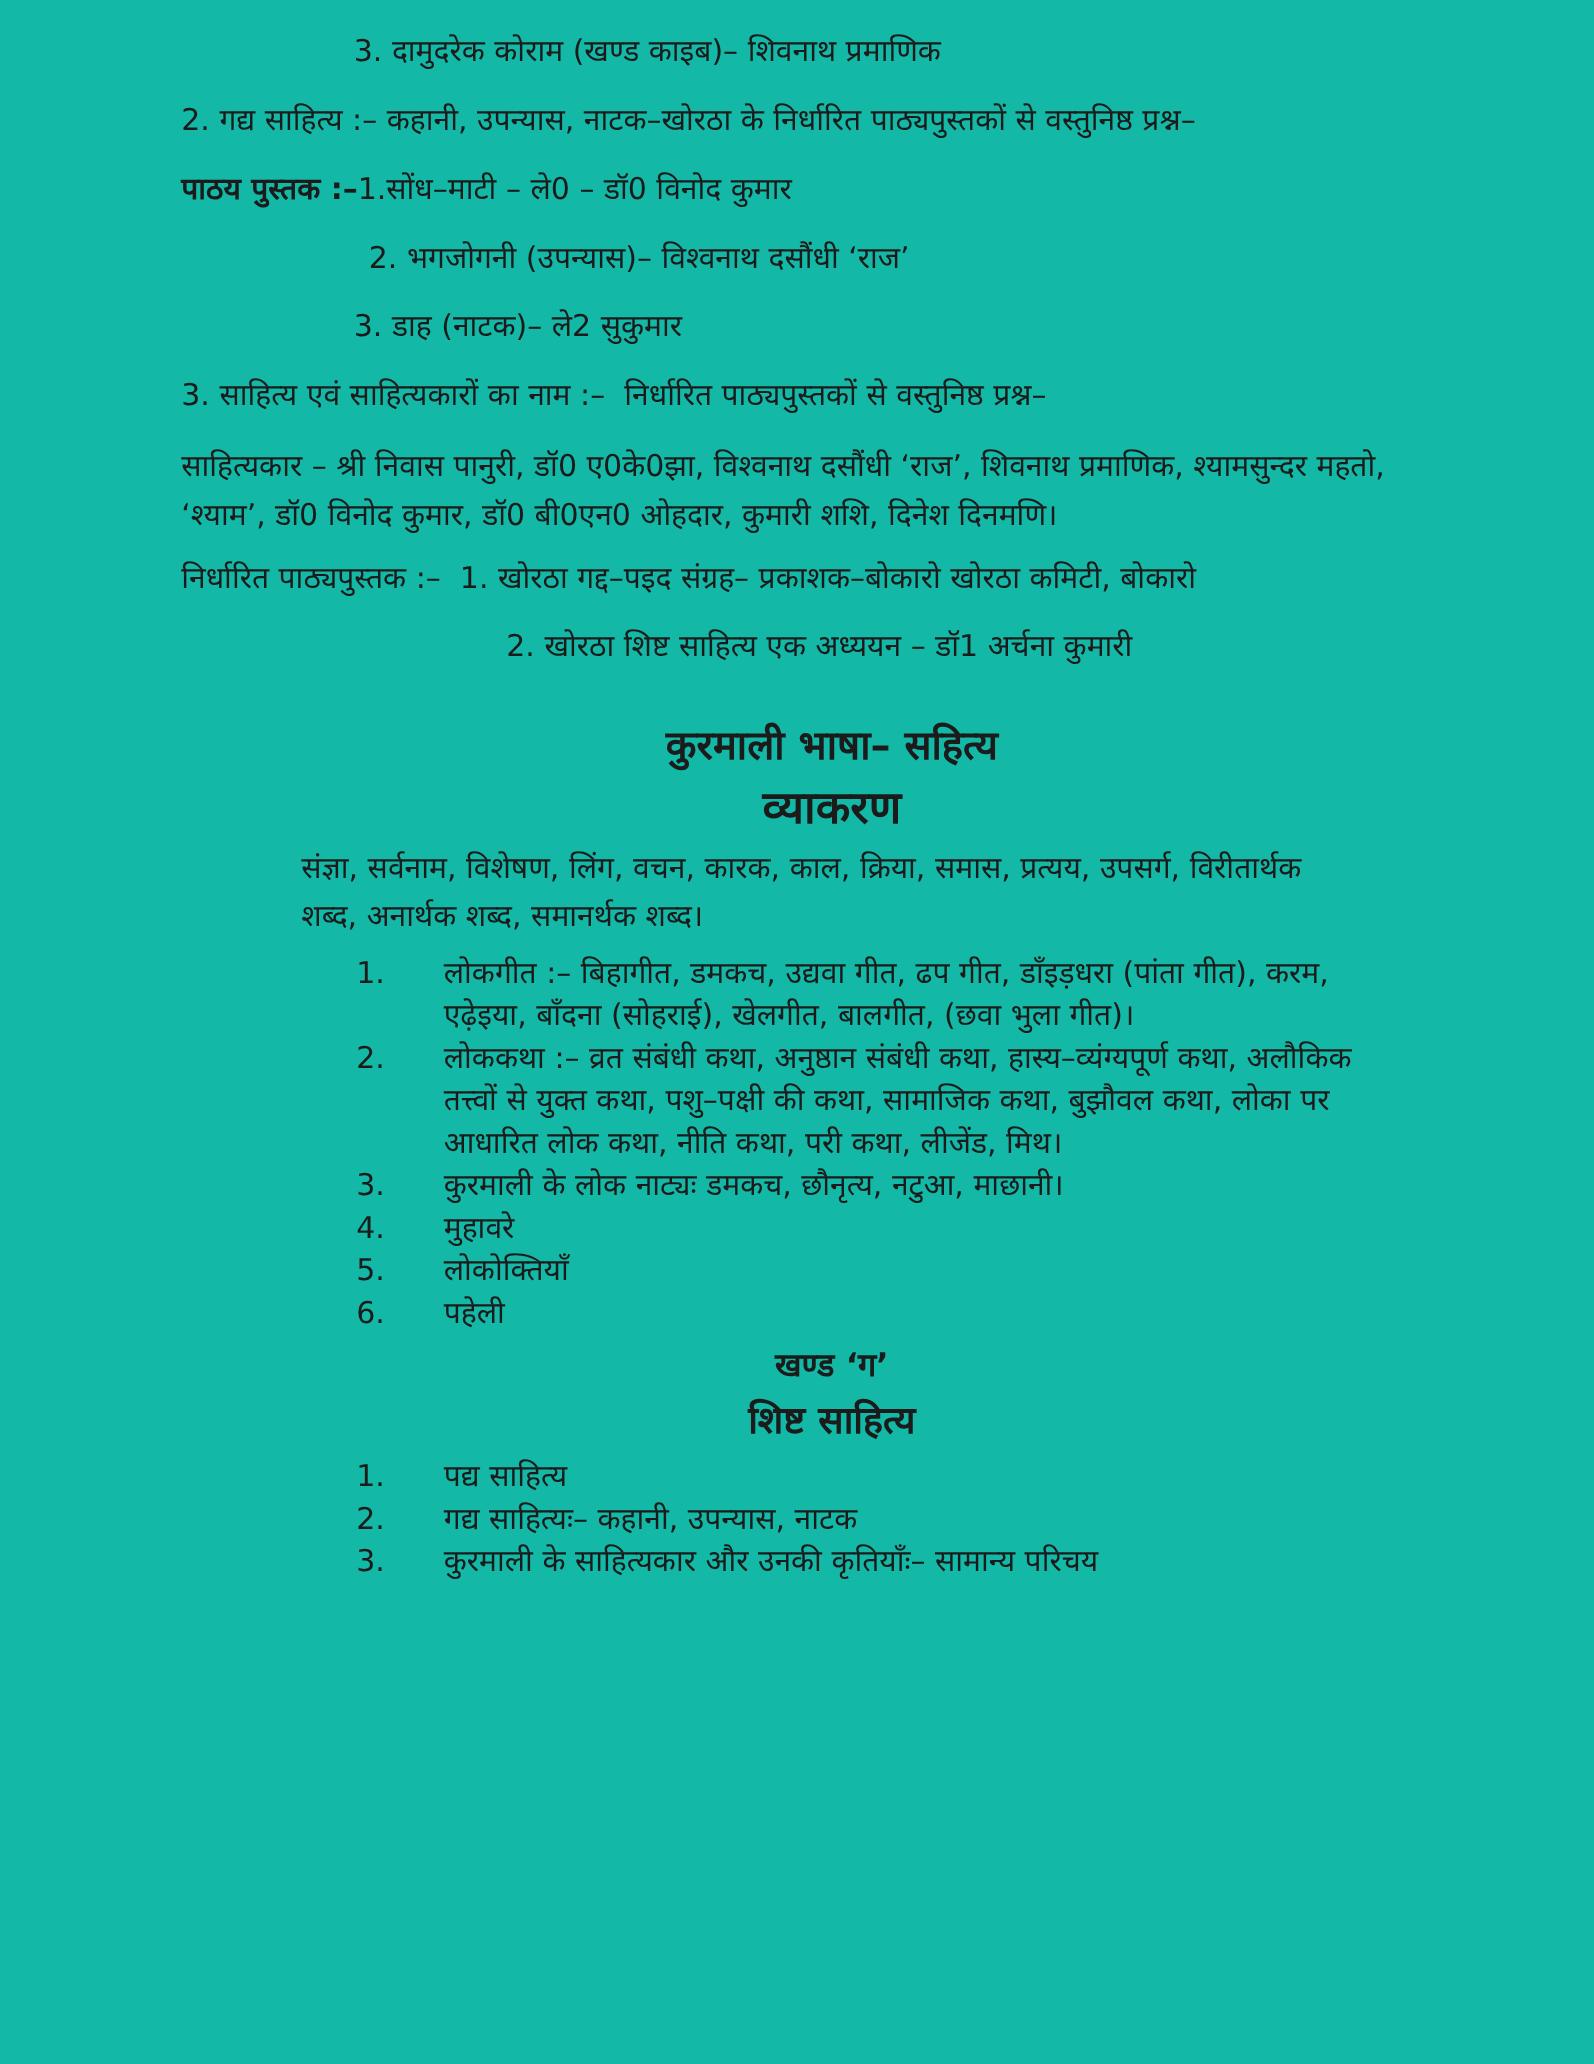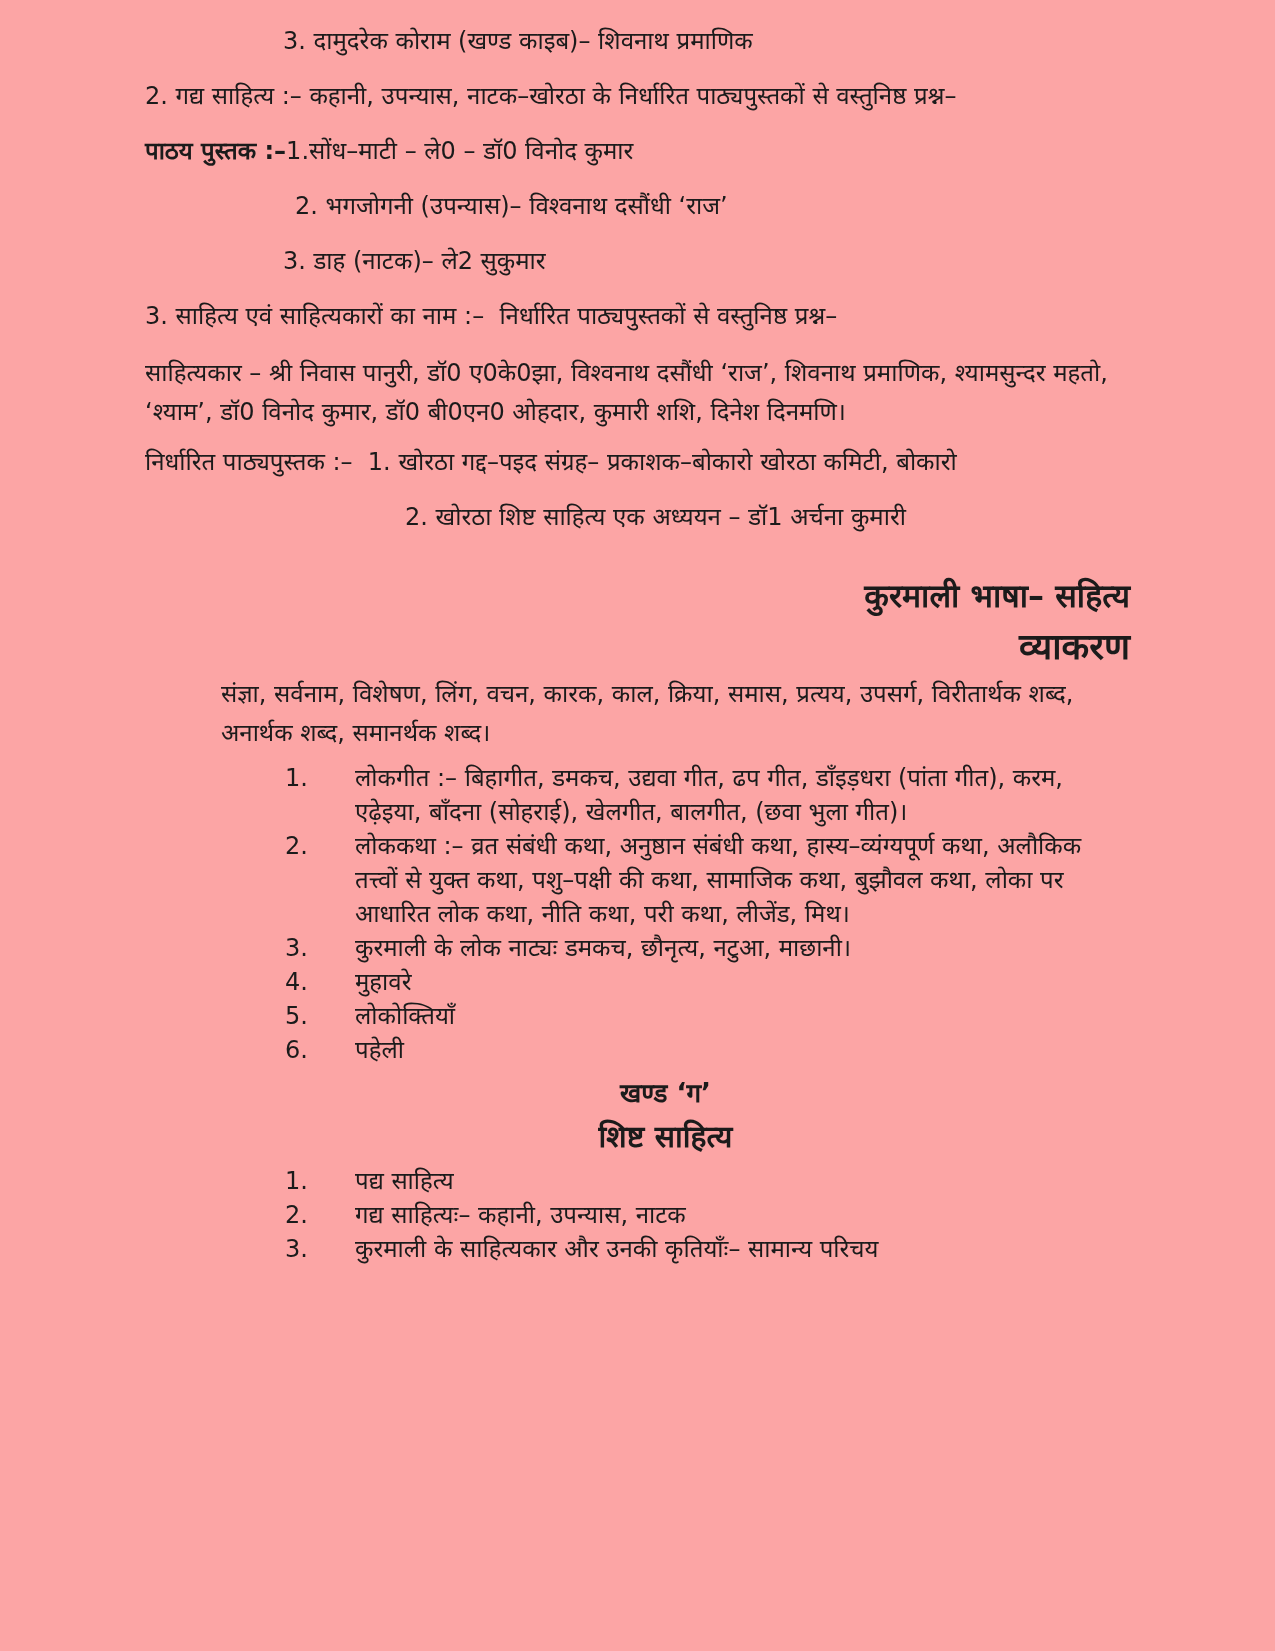--- a/index.html
+++ b/index.html
@@ -1,21 +1,21 @@
 <!DOCTYPE html>
 <html lang="hi"><head>
 <meta charset="utf-8">
 <style>
   html, body { margin: 0; padding: 0; background: #ffffff; }
   .page {
     position: relative;
     width: 1275px;
     min-height: 1651px;
     margin: 0 auto;
-    background: #fca5a5;
+    background: #14b8a6;
     color: #1b1b1b;
     font-family: "DejaVu Sans", sans-serif;
     box-sizing: border-box;
     padding: 24px 145px 60px 145px;
   }
   .line {
     font-size: 24px;
     line-height: 1.42;
     margin: 0 0 21px 0;
     white-space: pre-wrap;
@@ -24,28 +24,28 @@
   .indent-b { padding-left: 150px; }
   .indent-c { padding-left: 260px; }
   .bold { font-weight: bold; }
   .para {
     font-size: 24px;
     line-height: 1.6;
     margin: 0 0 14px 0;
   }
   .para.authors { margin-right: 10px; }
   .para.vyakaran {
-    margin: 4px 55px 0 76px;
+    margin: 4px 55px 0 96px;
     line-height: 1.62;
   }
   .centered {
     text-align: center;
     padding-left: 56px; 
   }
-  .centered.first { margin-top: 42px; text-align: right; }
+  .centered.first { margin-top: 42px; }
   .centered.second { margin-top: 26px; }
   .centered.third { margin-top: 10px; }
   .title {
     font-size: 32px;
     font-weight: bold;
     line-height: 1.3;
     margin: 0 0 6px 0;
   }
   .khand {
     font-size: 26px;

